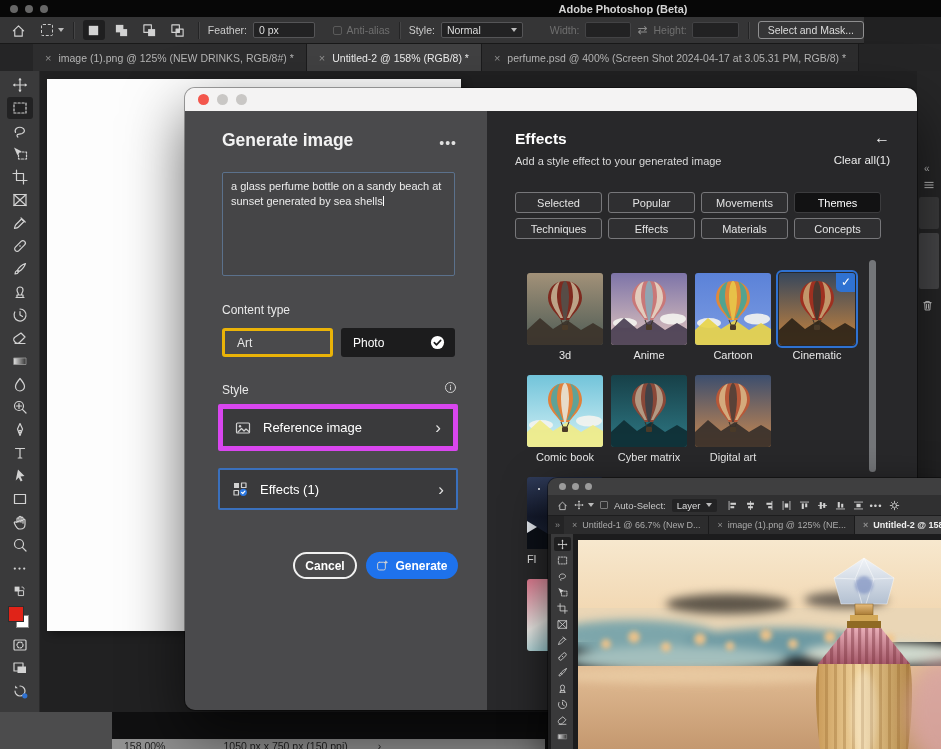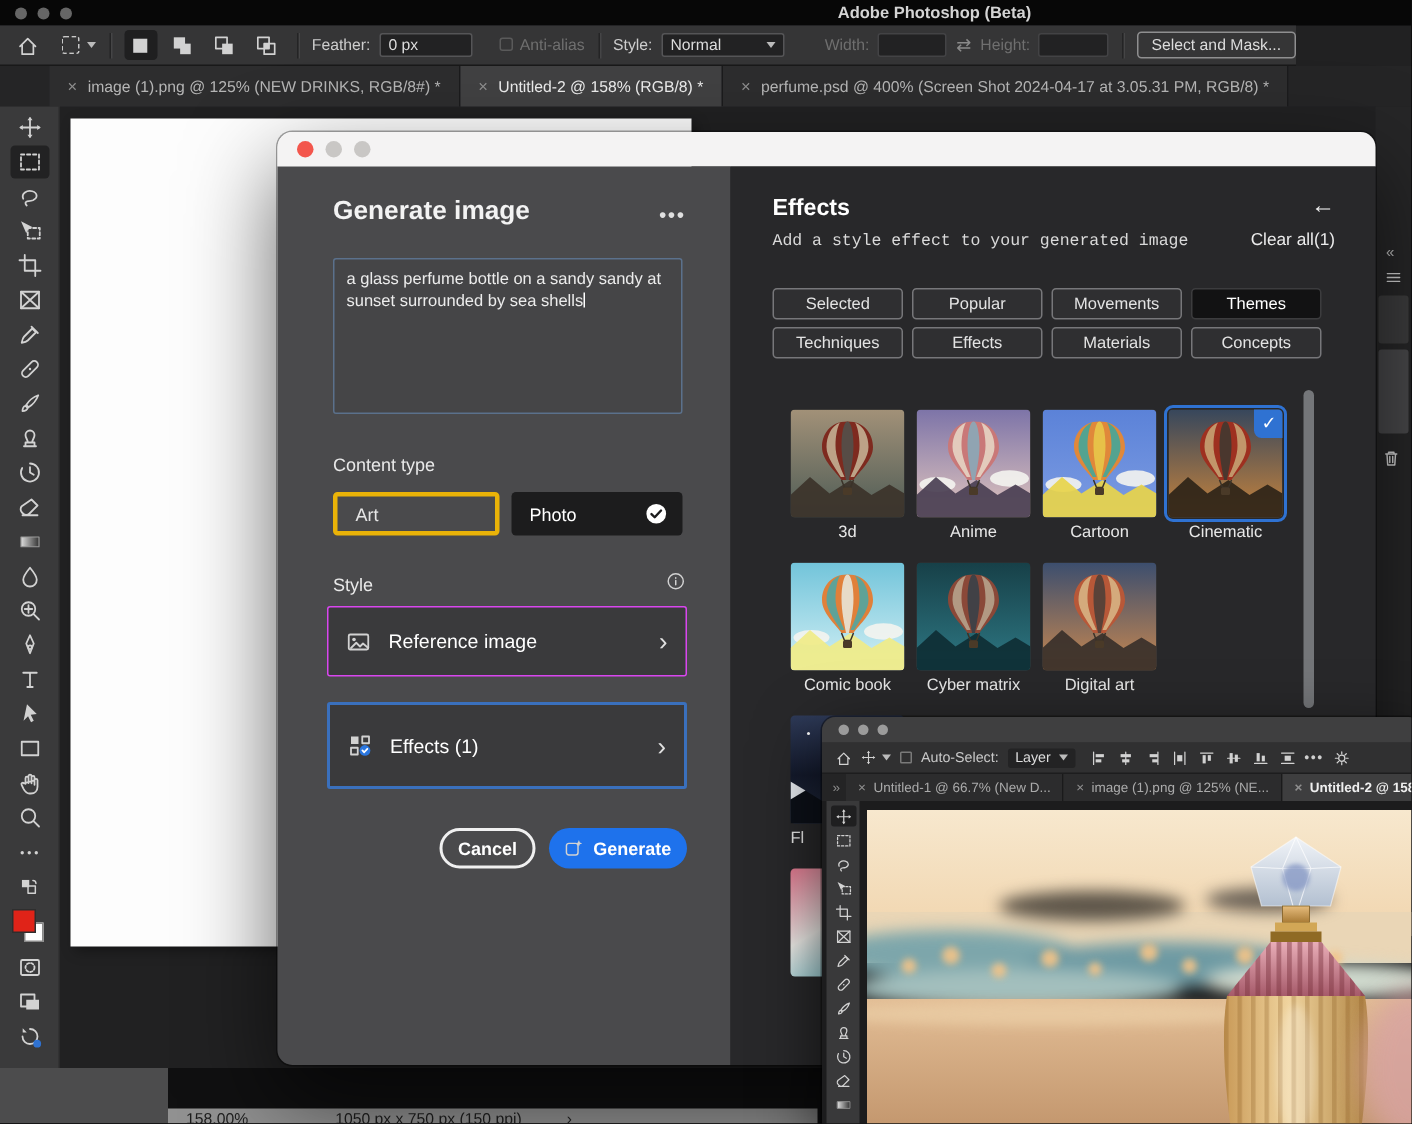--- a/index.html
+++ b/index.html
@@ -81,31 +81,31 @@
   .gd-label{position:absolute;left:37px;color:#e9e9e9;font-size:12px;}
   .gd-art{position:absolute;left:37px;top:217px;width:111px;height:29px;border:3px solid #eab308;border-radius:3px;
      color:#e6e6e6;font-size:12px;display:flex;align-items:center;padding-left:12px;}
   .gd-photo{position:absolute;left:156px;top:217px;width:114px;height:29px;background:#1c1c1d;border-radius:3px;
      color:#fff;font-size:12px;display:flex;align-items:center;padding:0 10px 0 12px;justify-content:space-between;}
   .gd-info{position:absolute;right:30px;top:270px;}
   .gd-row{position:absolute;left:33px;width:240px;background:#3a3a3c;display:flex;align-items:center;
      color:#fff;font-size:13px;gap:12px;padding:0 12px;}
   .gd-row .grow{flex:1;}
   .gd-chev{color:#e2e2e2;font-size:17px;line-height:1;}
-  .row-ref{top:293px;height:47px;border:1px solid #d946ef;border-radius:2px;}
-  .row-fx{top:357px;height:58px;border:2px solid #3a70bd;border-radius:2px;}
+  .row-ref{top:293px;height:47px;border:5px solid #d946ef;border-radius:2px;}
+  .row-fx{top:357px;height:42px;border:2px solid #3a70bd;border-radius:2px;}
   .gd-cancel{position:absolute;left:108px;top:441px;width:64px;height:27px;border:2px solid #f0f0f0;border-radius:14px;
      color:#fff;font-weight:bold;font-size:12px;display:flex;align-items:center;justify-content:center;background:transparent;}
   .gd-generate{position:absolute;left:181px;top:441px;width:92px;height:27px;background:#1e72ec;border-radius:14px;
      color:#fff;font-weight:bold;font-size:12px;display:flex;align-items:center;justify-content:center;gap:6px;}
 
   
   .fx-title{position:absolute;left:28px;top:19px;color:#fff;font-size:15.5px;font-weight:bold;}
   .fx-back{position:absolute;right:27px;top:18px;color:#eee;font-size:16px;}
-  .fx-sub{position:absolute;left:28px;top:44px;color:#d9d9d9;font-size:11px;font-family:Liberation Mono, monospace;}
+  .fx-sub{position:absolute;left:28px;top:44px;color:#d9d9d9;font-size:11px;}
   .fx-clear{position:absolute;right:27px;top:43px;color:#ececec;font-size:11.5px;margin-left:40px;}
   .fx-chips{position:absolute;left:28px;top:81px;display:grid;grid-template-columns:repeat(4,87px);gap:5px 6px;}
   .chip{height:21px;border:1px solid #77777a;border-radius:3px;background:#2f2f31;color:#e3e3e3;font-size:11px;
      display:flex;align-items:center;justify-content:center;}
   .chip.selected{background:#121213;border-color:#3c3c3e;color:#fff;}
   .fx-grid{position:absolute;left:40px;top:162px;width:350px;display:flex;flex-wrap:wrap;}
   .style-cell{width:76px;margin:0 8px 14px 0;position:relative;}
   .style-img{width:76px;height:72px;border-radius:3px;overflow:hidden;position:relative;background:#333;}
   .style-cell.selected .style-img{outline:2px solid #2f72d2;outline-offset:1px;}
   .style-badge{position:absolute;right:-1px;top:-1px;width:20px;height:20px;background:#2f72d2;color:#fff;
@@ -418,21 +418,21 @@
   <div class="abs gen-dialog">
     <div class="dlg-titlebar">
       <span class="tdot" style="background:#f3564c"></span>
       <span class="tdot" style="background:#c9c7c5"></span>
       <span class="tdot" style="background:#c9c7c5"></span>
     </div>
     <div class="dlg-body">
       <div class="dlg-left">
         <div class="gd-title">Generate image</div>
         <div class="gd-more">•••</div>
-        <div class="gd-prompt"><span>a glass perfume bottle on a sandy sandy at sunset surrounded by sea shells</span><span class="caret"></span></div>
+        <div class="gd-prompt"><span>a glass perfume bottle on a sandy beach at sunset generated by sea shells</span><span class="caret"></span></div>
         <div class="gd-label" style="top:192px">Content type</div>
         <div class="gd-art">
             <span>Art</span>
           </div>
         <div class="gd-photo">
           <span>Photo</span>
           <span id="photo-check">
               <svg class="ic " viewBox="0 0 16 16" width="15" height="15">
                 <circle cx="8" cy="8" r="7" fill="#fff" stroke="none"></circle>
                 <path d="M4.6 8.2l2.3 2.3 4.5-4.8" stroke="#1c1c1d" stroke-width="1.7"></path>

